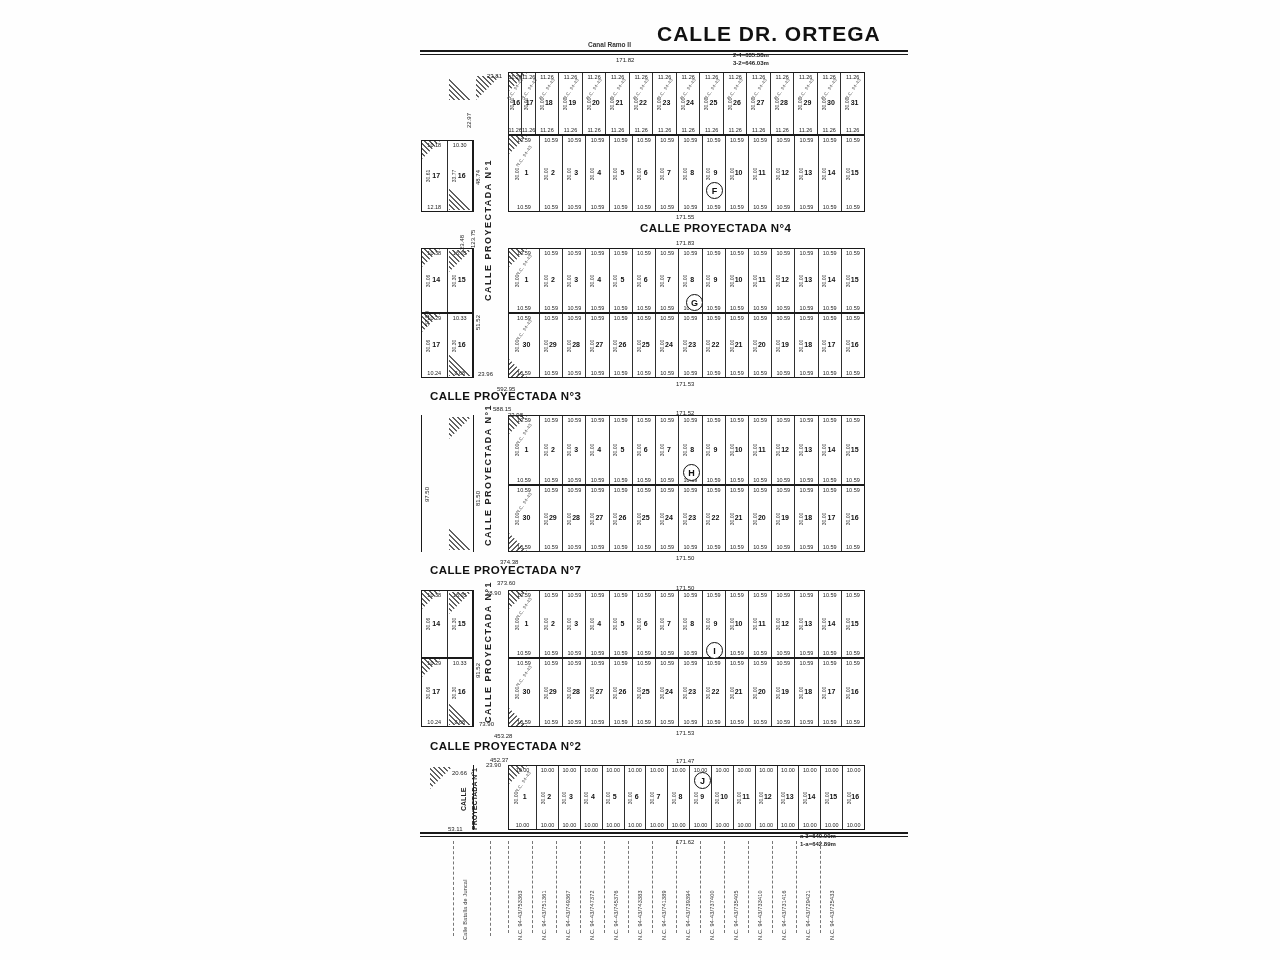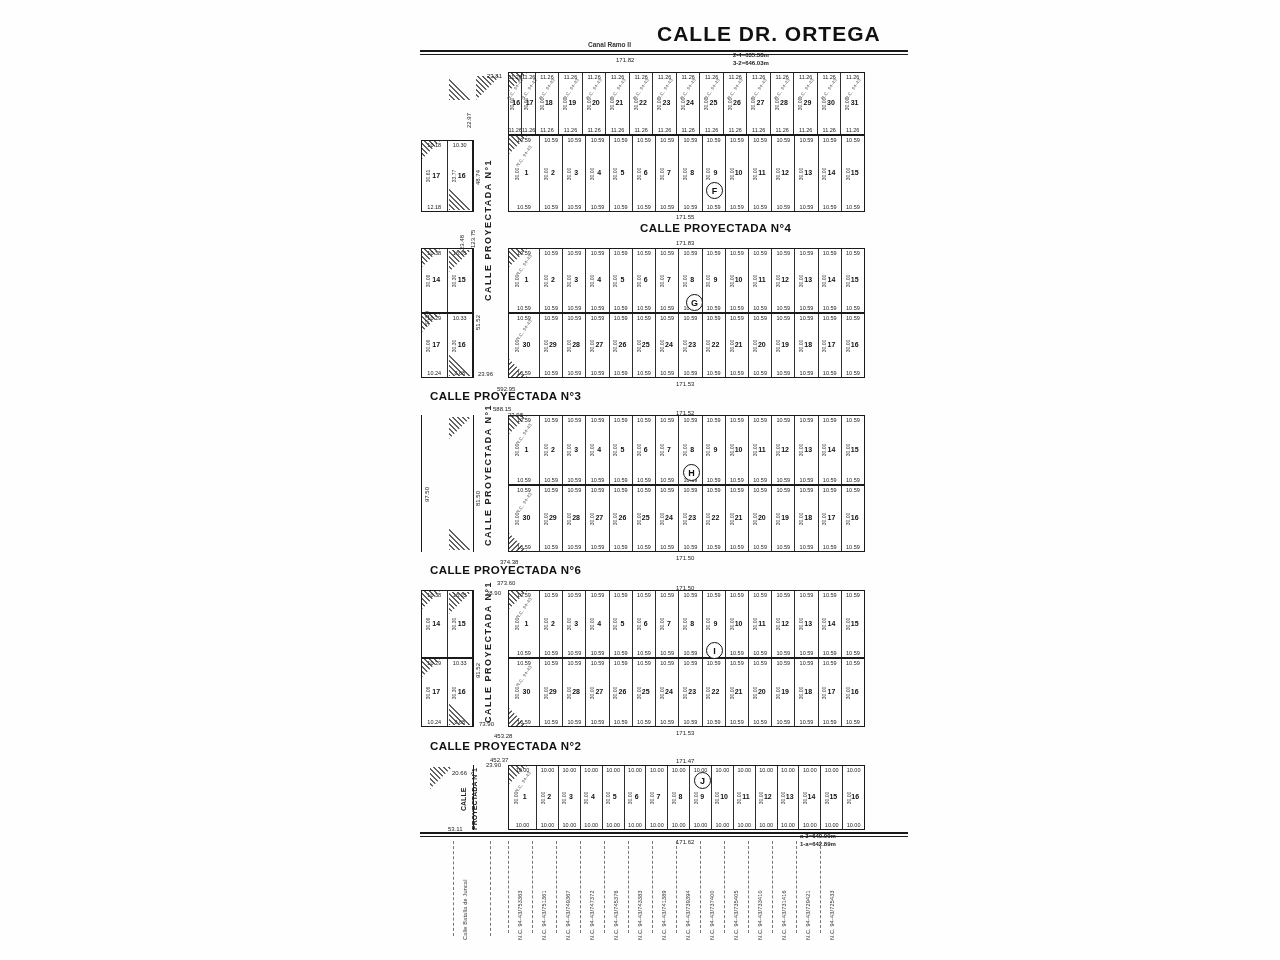--- a/index.html
+++ b/index.html
@@ -44,21 +44,21 @@
 
 <div id="stage">
 
   <div class="page-title" style="left:657px;top:22px;">CALLE DR. ORTEGA</div>
   <div class="canal" style="left:588px;top:41px;">Canal Ramo II</div>
   <div class="t tb" style="left:733px;top:52px;">2-4=635.38m</div>
   <div class="t tb" style="left:733px;top:60px;">3-2=646.03m</div>
 
   <div class="street-label" style="left:640px;top:222px;">CALLE PROYECTADA N°4</div>
   <div class="street-label" style="left:430px;top:390px;">CALLE PROYECTADA N°3</div>
-  <div class="street-label" style="left:430px;top:564px;">CALLE PROYECTADA N°6</div>
+  <div class="street-label" style="left:430px;top:564px;">CALLE PROYECTADA N°7</div>
   <div class="street-label" style="left:430px;top:740px;">CALLE PROYECTADA N°2</div>
 
   <div class="vlabel" style="left:483px;top:150px;height:160px;">CALLE PROYECTADA N°1</div>
   <div class="vlabel" style="left:483px;top:400px;height:150px;">CALLE PROYECTADA N°1</div>
   <div class="vlabel" style="left:483px;top:588px;height:135px;">CALLE PROYECTADA N°1</div>
   <div class="vlabel2" style="left:458px;top:768px;height:62px;">
     <span>CALLE</span><br>
     <span>PROYECTADA N°1</span>
   </div>
 

